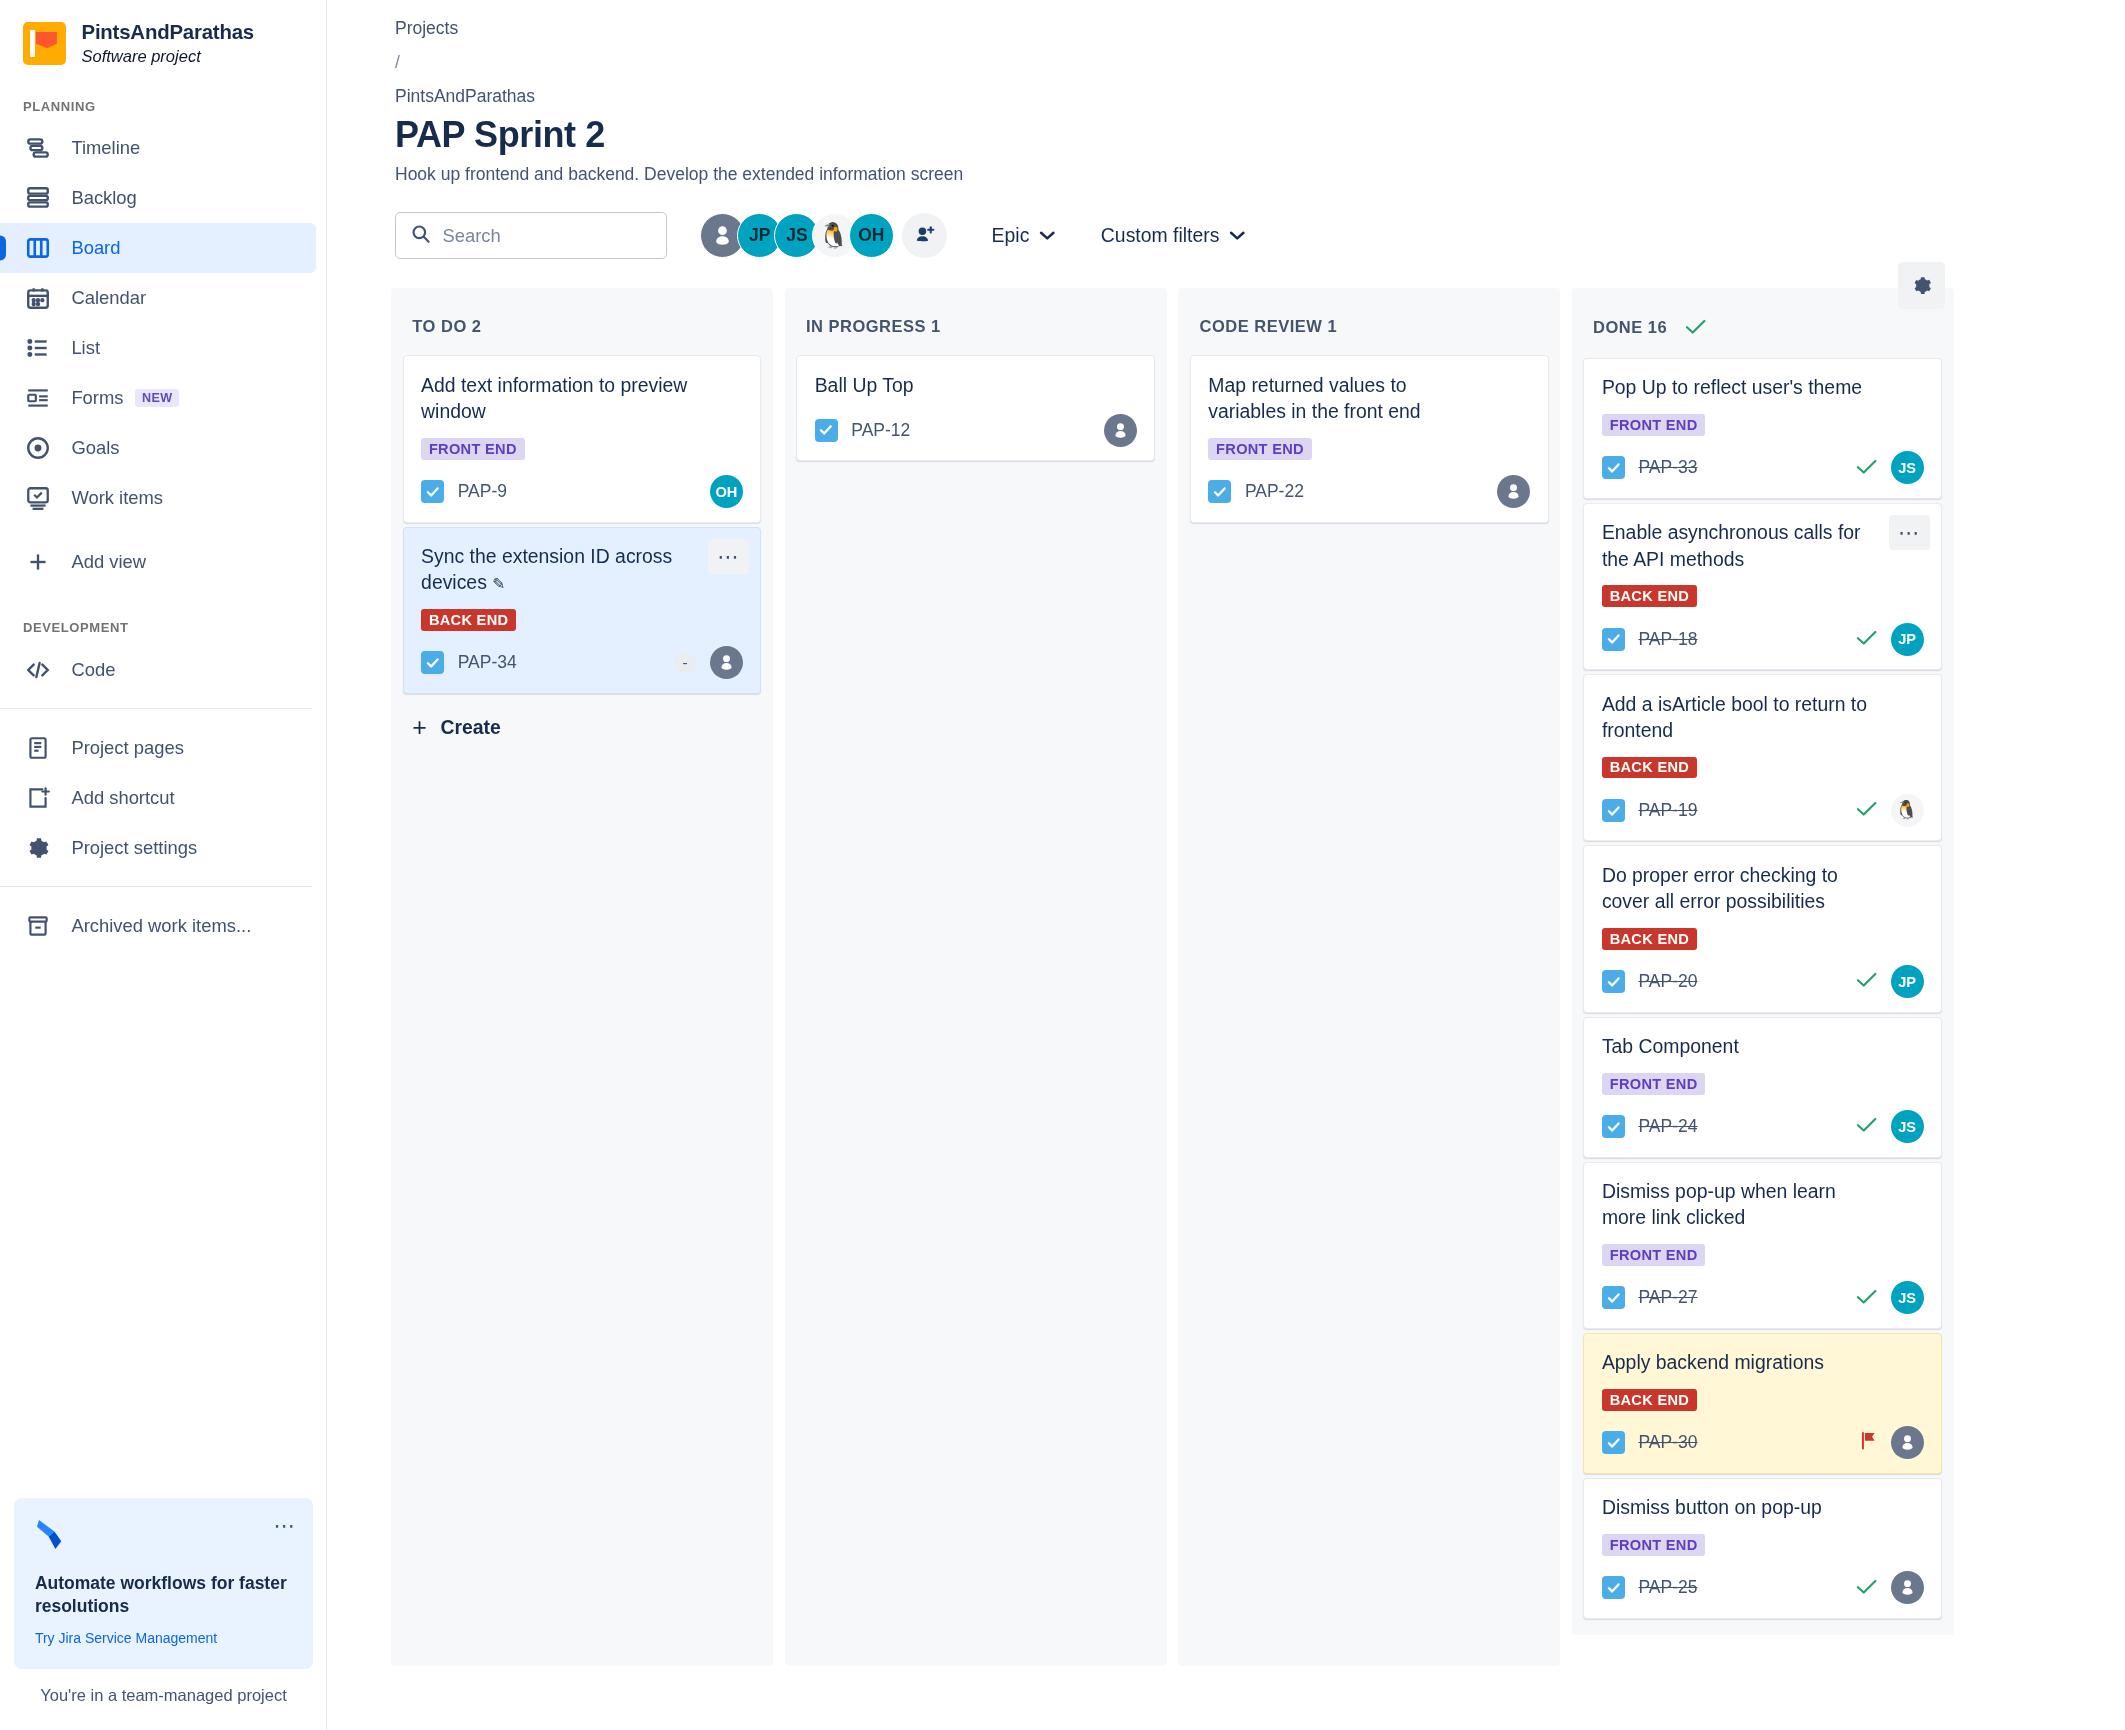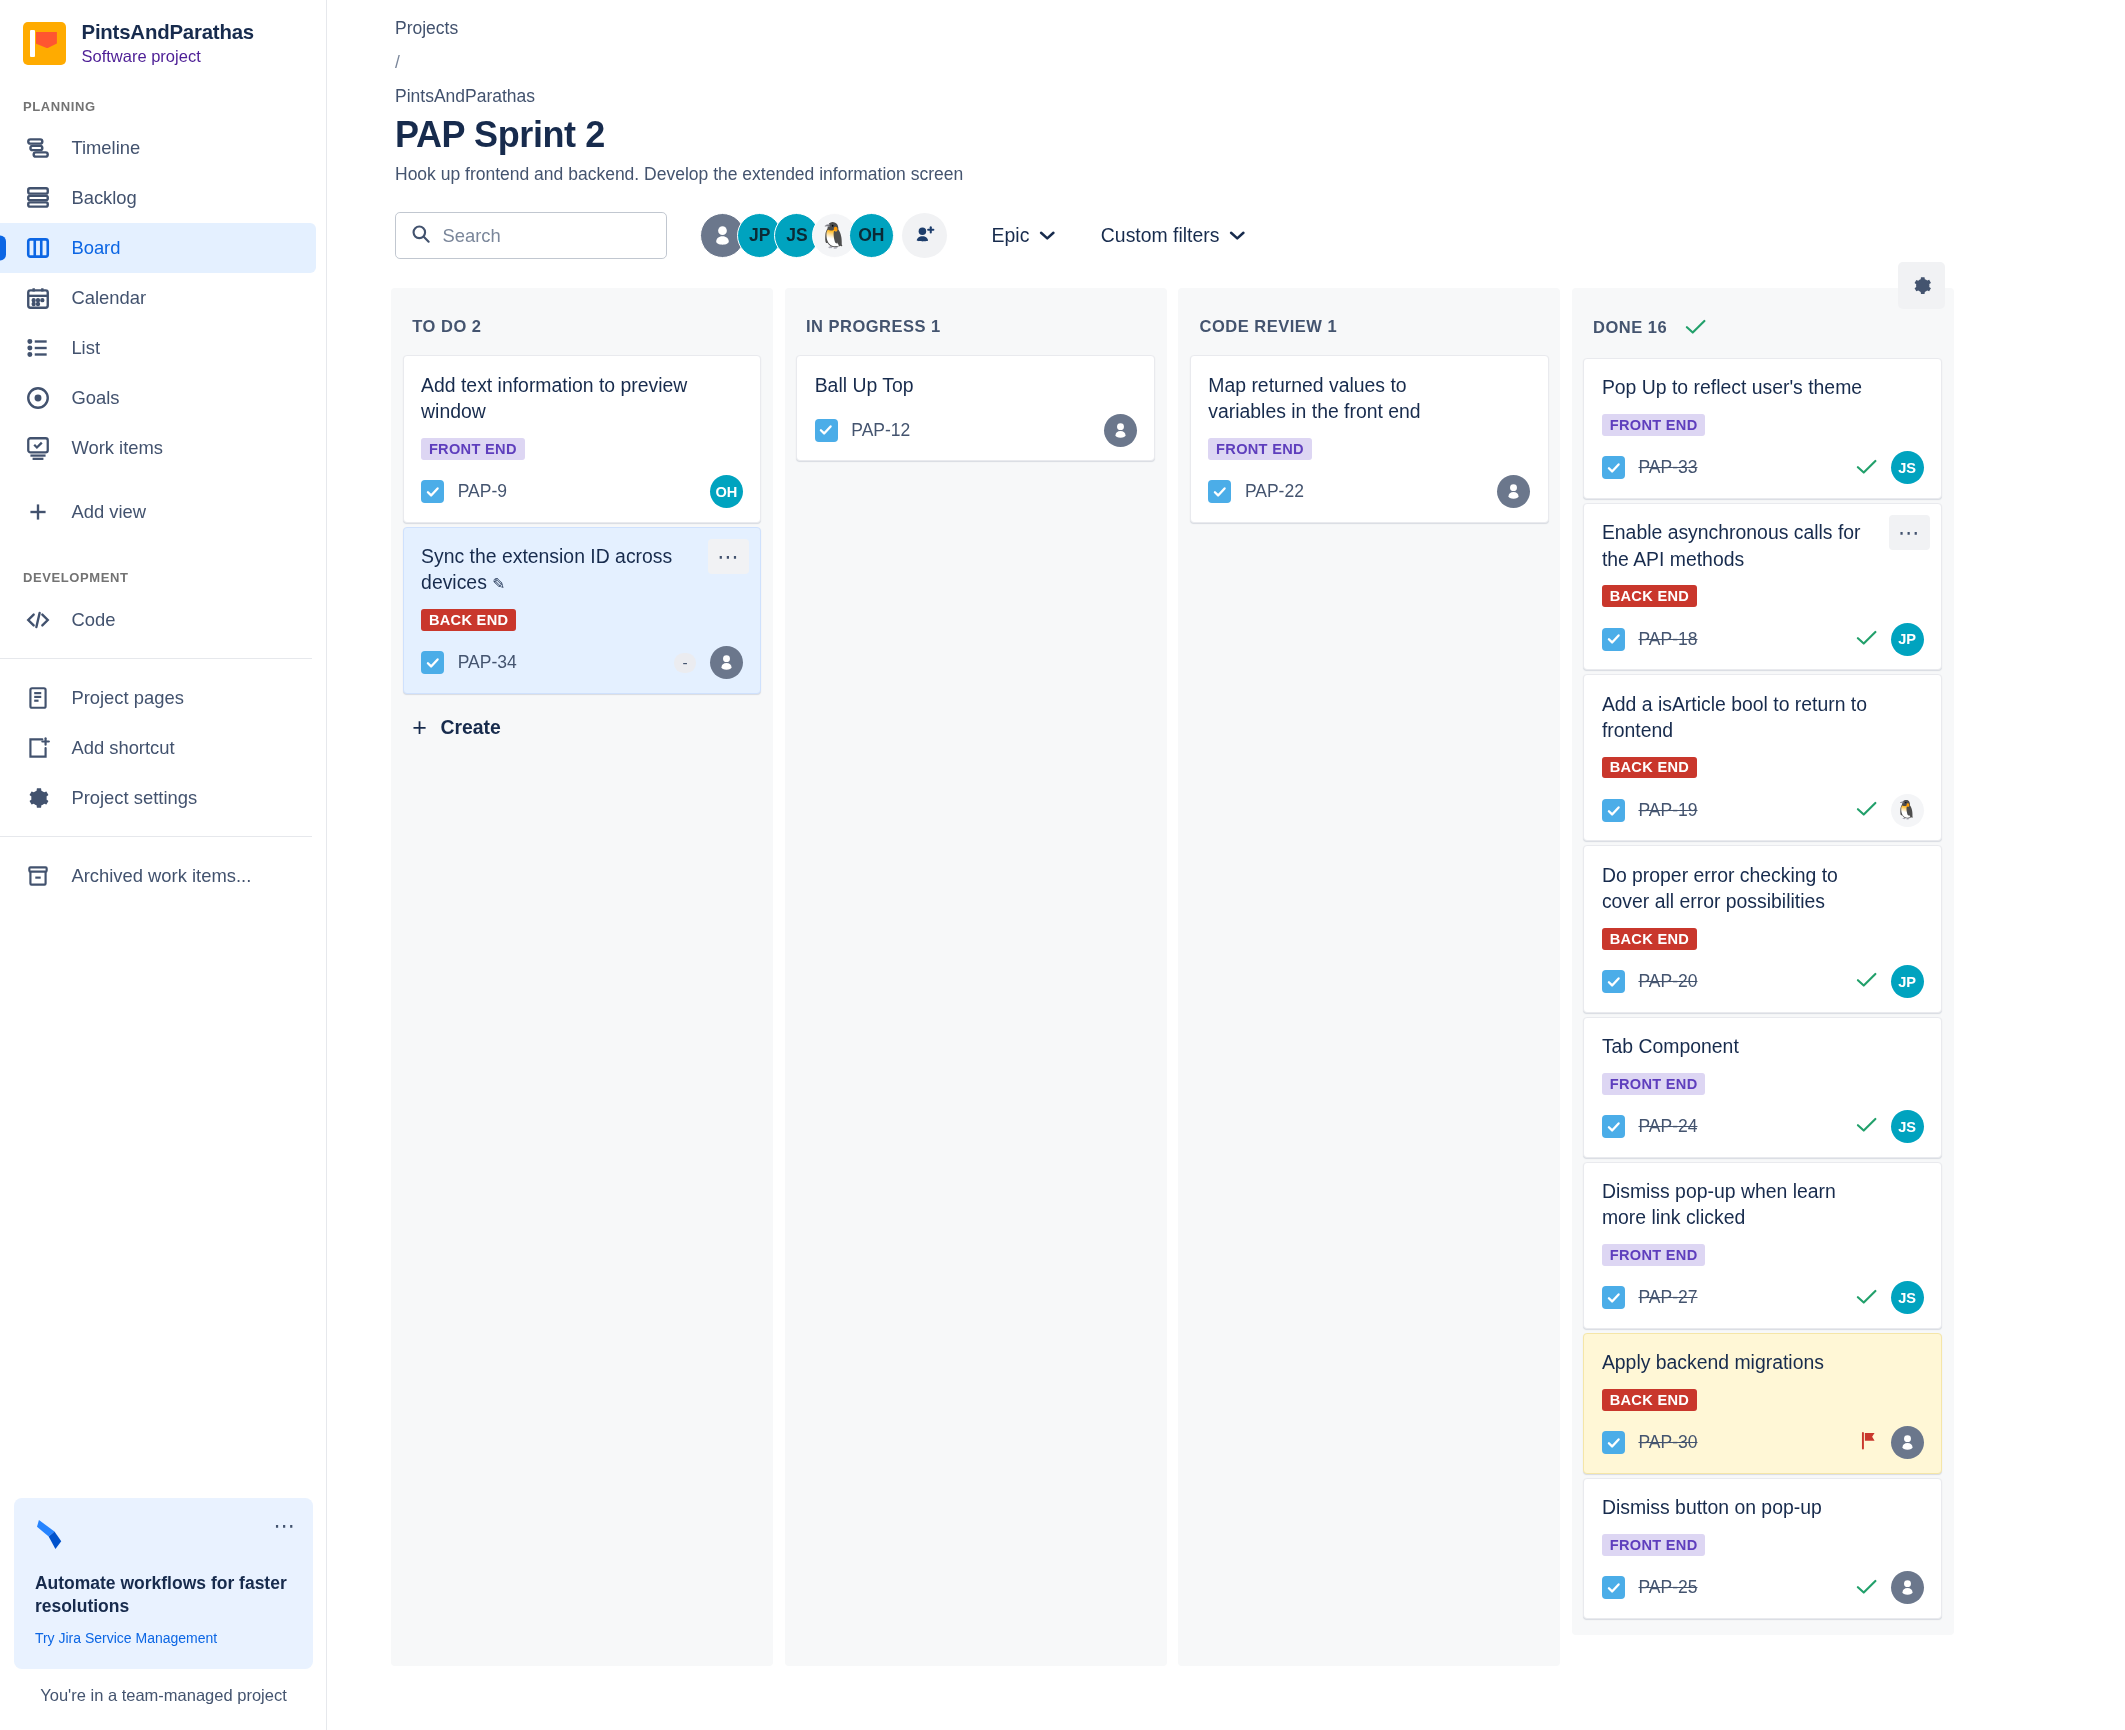--- a/index.html
+++ b/index.html
@@ -26,21 +26,21 @@
     background: #ffab00; position: relative; flex: 0 0 43px;
   }
   .proj-logo::before {
     content:""; position:absolute; left:6.8px; top:7.8px; width:4.9px; height:27px; background:#ffffff; border-radius:1px;
   }
   .proj-logo::after {
     content:""; position:absolute; left:12.6px; top:9.7px; width:21.3px; height:16.5px; background:#ff5630;
     clip-path: polygon(0 0, 100% 0, 100% 72%, 55% 100%, 0 72%);
   }
   .proj-name { font-size: 20.4px; font-weight: bold; color: #172b4d; line-height: 1.15; letter-spacing: -0.2px;}
-  .proj-sub { font-size: 16.5px; color: #4c1d95; margin-top: 1.9px; }
+  .proj-sub { font-size: 16.5px; color: #0f172a; margin-top: 1.9px; font-style: italic; }
 
   .nav-section-label {
     font-size: 13px; font-weight: bold; letter-spacing: 0.6px;
     color: #737373; padding: 0 0 0 23px; margin-top: 33px; margin-bottom: 9.7px;
   }
   .nav-item {
     display: flex; align-items: center; gap: 19.4px;
     height: 50px; margin: 0 9.7px 0 0; padding-left: 23px;
     border-radius: 0 5.8px 5.8px 0; cursor: pointer; position: relative;
   }
@@ -236,20 +236,35 @@
             <line x1="9" y1="12" x2="20" y2="12"></line>
             <line x1="9" y1="18" x2="20" y2="18"></line>
             <circle cx="4.5" cy="6" r="1.2" fill="#42526e"></circle>
             <circle cx="4.5" cy="12" r="1.2" fill="#42526e"></circle>
             <circle cx="4.5" cy="18" r="1.2" fill="#42526e"></circle>
           </svg>
         </span>
       <span class="nav-label">List</span>
     </div>
 
+    <div class="nav-item">
+      <span class="ico">
+          <svg viewBox="0 0 24 24" fill="none" stroke="#42526e" stroke-width="2">
+            <line x1="3" y1="5" x2="21" y2="5"></line>
+            <rect x="3" y="9" width="7" height="6" rx="1"></rect>
+            <line x1="13" y1="10.5" x2="21" y2="10.5"></line>
+            <line x1="13" y1="14" x2="21" y2="14"></line>
+            <line x1="3" y1="19" x2="21" y2="19"></line>
+          </svg>
+        </span>
+      <span class="nav-label">
+        <span>Forms</span>
+        <span class="badge-new">NEW</span>
+      </span>
+    </div>
 
     <div class="nav-item">
       <span class="ico">
           <svg viewBox="0 0 24 24" fill="none" stroke="#42526e" stroke-width="2.2">
             <circle cx="12" cy="12" r="9"></circle>
             <circle cx="12" cy="12" r="3.2" fill="#42526e" stroke="none"></circle>
           </svg>
         </span>
       <span class="nav-label">Goals</span>
     </div>

